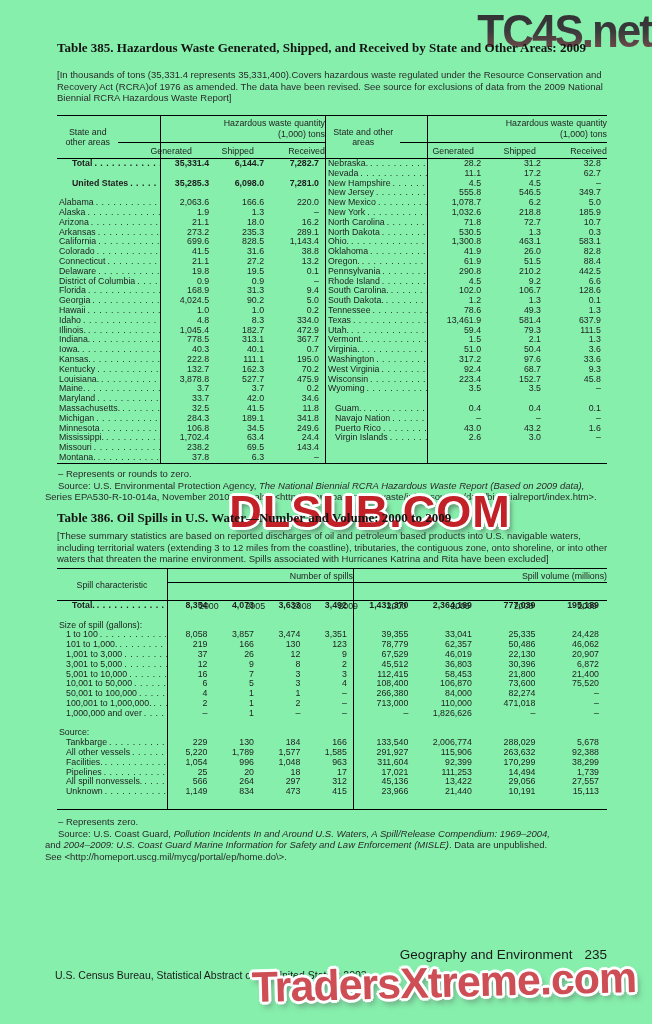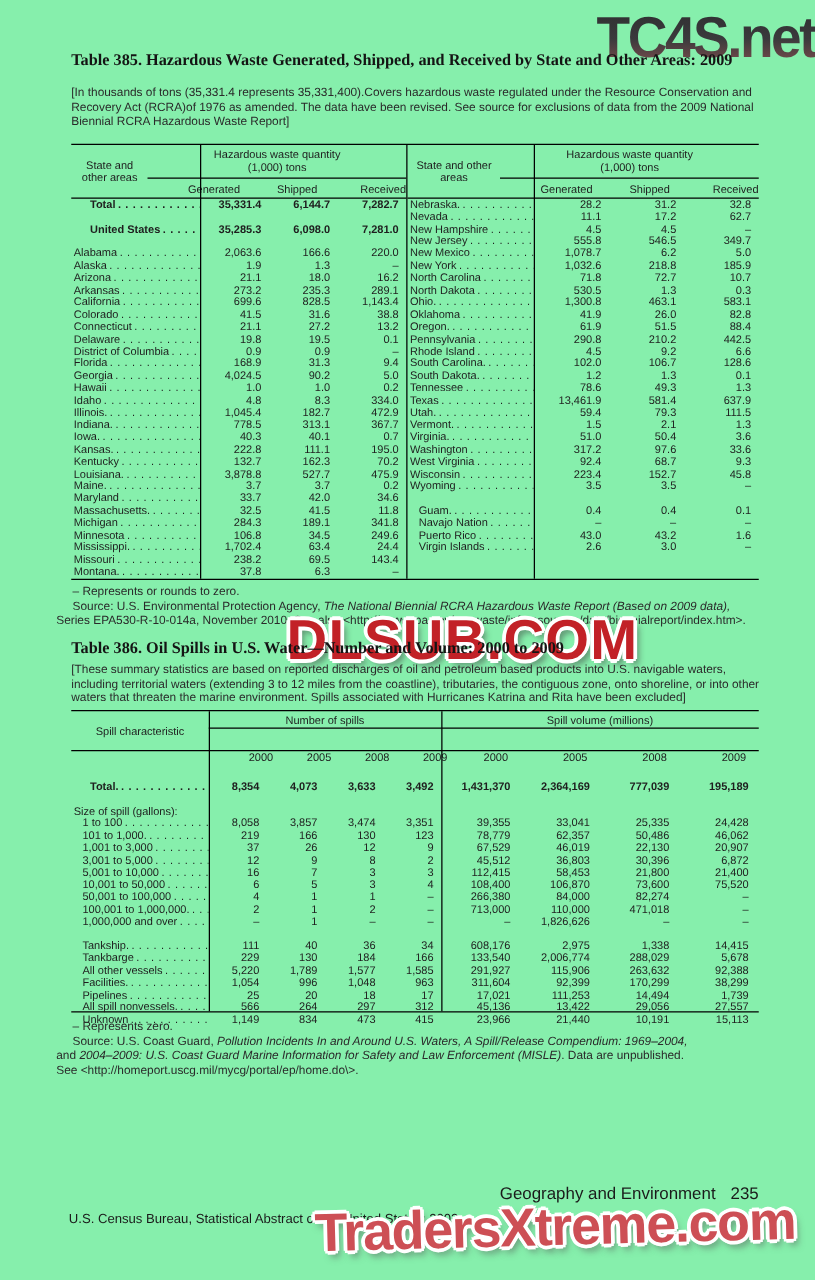--- a/index.html
+++ b/index.html
@@ -34,21 +34,21 @@
 
   
   .tbl{position:absolute;border-top:1.5px solid #000;border-bottom:1.5px solid #000;}
   .half{position:relative;height:100%;float:left;}
   .h-right{border-left:1px solid #000;}
   .vline{position:absolute;top:0;bottom:0;width:1px;background:#000;}
   .thead{display:flex;border-bottom:1.5px solid #000;}
   .stub-h{display:flex;align-items:center;justify-content:center;text-align:center;
           font-size:8.8px;line-height:10px;padding:0 4px;}
   .data-h{flex:1;display:flex;flex-direction:column;}
-  .group-h{flex:1;border-bottom:1px solid #000;text-align:center;font-size:8.8px;
+  .group-h{flex:1;border-bottom:1px solid #000;text-align:right;font-size:8.8px;
            line-height:10.5px;padding-top:2px;}
   .years{height:15px;display:flex;align-items:center;font-size:8.8px;}
   .years div{text-align:center;padding-left:32px;}
 
   .tbody{position:relative;}
   .trow{display:flex;height:9.8px;line-height:9.8px;font-size:8.8px;align-items:baseline;}
   .trow.bold{font-weight:bold;}
   .c-lbl{display:flex;overflow:hidden;white-space:nowrap;padding-left:2px;}
   .c-lbl .dots{flex:1;overflow:hidden;margin-left:2px;}
   .c-lbl .dots::after{content:". . . . . . . . . . . . . . . . . . . . . . . . . . . . . . . . . . . .";letter-spacing:0.5px;}
@@ -75,21 +75,21 @@
   #t386{left:57px;top:568px;width:550px;height:242px;}
   #t386 .thead{height:32px;}
   #t386 .stub-h{width:20%;}
   #t386 .grp386{display:flex;flex-direction:column;gap:18px;}
   #t386 .grp-n{width:33.8%;}
   #t386 .grp-v{width:46.2%;}
   #t386 .years{height:15px;}
   #t386 .years div{width:25%;text-align:center;padding-right:8px;}
   #t386 .vl-a{left:20%;}
   #t386 .vl-b{left:53.8%;}
-  #t386 .c-lbl{width:20%;margin-top:24px;}
+  #t386 .c-lbl{width:20%;}
   #t386 .c-n{width:8.45%;}
   #t386 .c-v{width:11.55%;padding-right:8px;}
 
   
   .fn{position:absolute;font-size:9.5px;line-height:11.5px;color:#2a2a2a;}
   #fn385{left:45px;top:468px;width:578px;}
   #fn386{left:45px;top:816px;width:578px;}
   .fn-ind{padding-left:13px;}
   .it{font-style:italic;margin-top:32px;}
 
@@ -835,33 +835,24 @@
           <div class="c-val c-n">–</div>
           <div class="c-val c-n">1</div>
           <div class="c-val c-n">–</div>
           <div class="c-val c-n">–</div>
           <div class="c-val c-v">–</div>
           <div class="c-val c-v">1,826,626</div>
           <div class="c-val c-v">–</div>
           <div class="c-val c-v">–</div>
         </div>
         <div class="trow spacer"></div>
-        <div class="trow">
-          <div class="c-lbl ind1">
-            <span class="lbl-t">Tankship.</span>
-            <span class="dots"></span>
-          </div>
-          <div class="c-val c-n">111</div>
-          <div class="c-val c-n">40</div>
-          <div class="c-val c-n">36</div>
-          <div class="c-val c-n">34</div>
-          <div class="c-val c-v">608,176</div>
-          <div class="c-val c-v">2,975</div>
-          <div class="c-val c-v">1,338</div>
-          <div class="c-val c-v">14,415</div>
+        <div class="trow section">
+          <div class="c-lbl">
+            <span class="lbl-t">Source:</span>
+          </div>
         </div>
         <div class="trow">
           <div class="c-lbl ind1">
             <span class="lbl-t">Tankbarge</span>
             <span class="dots"></span>
           </div>
           <div class="c-val c-n">229</div>
           <div class="c-val c-n">130</div>
           <div class="c-val c-n">184</div>
           <div class="c-val c-n">166</div>

